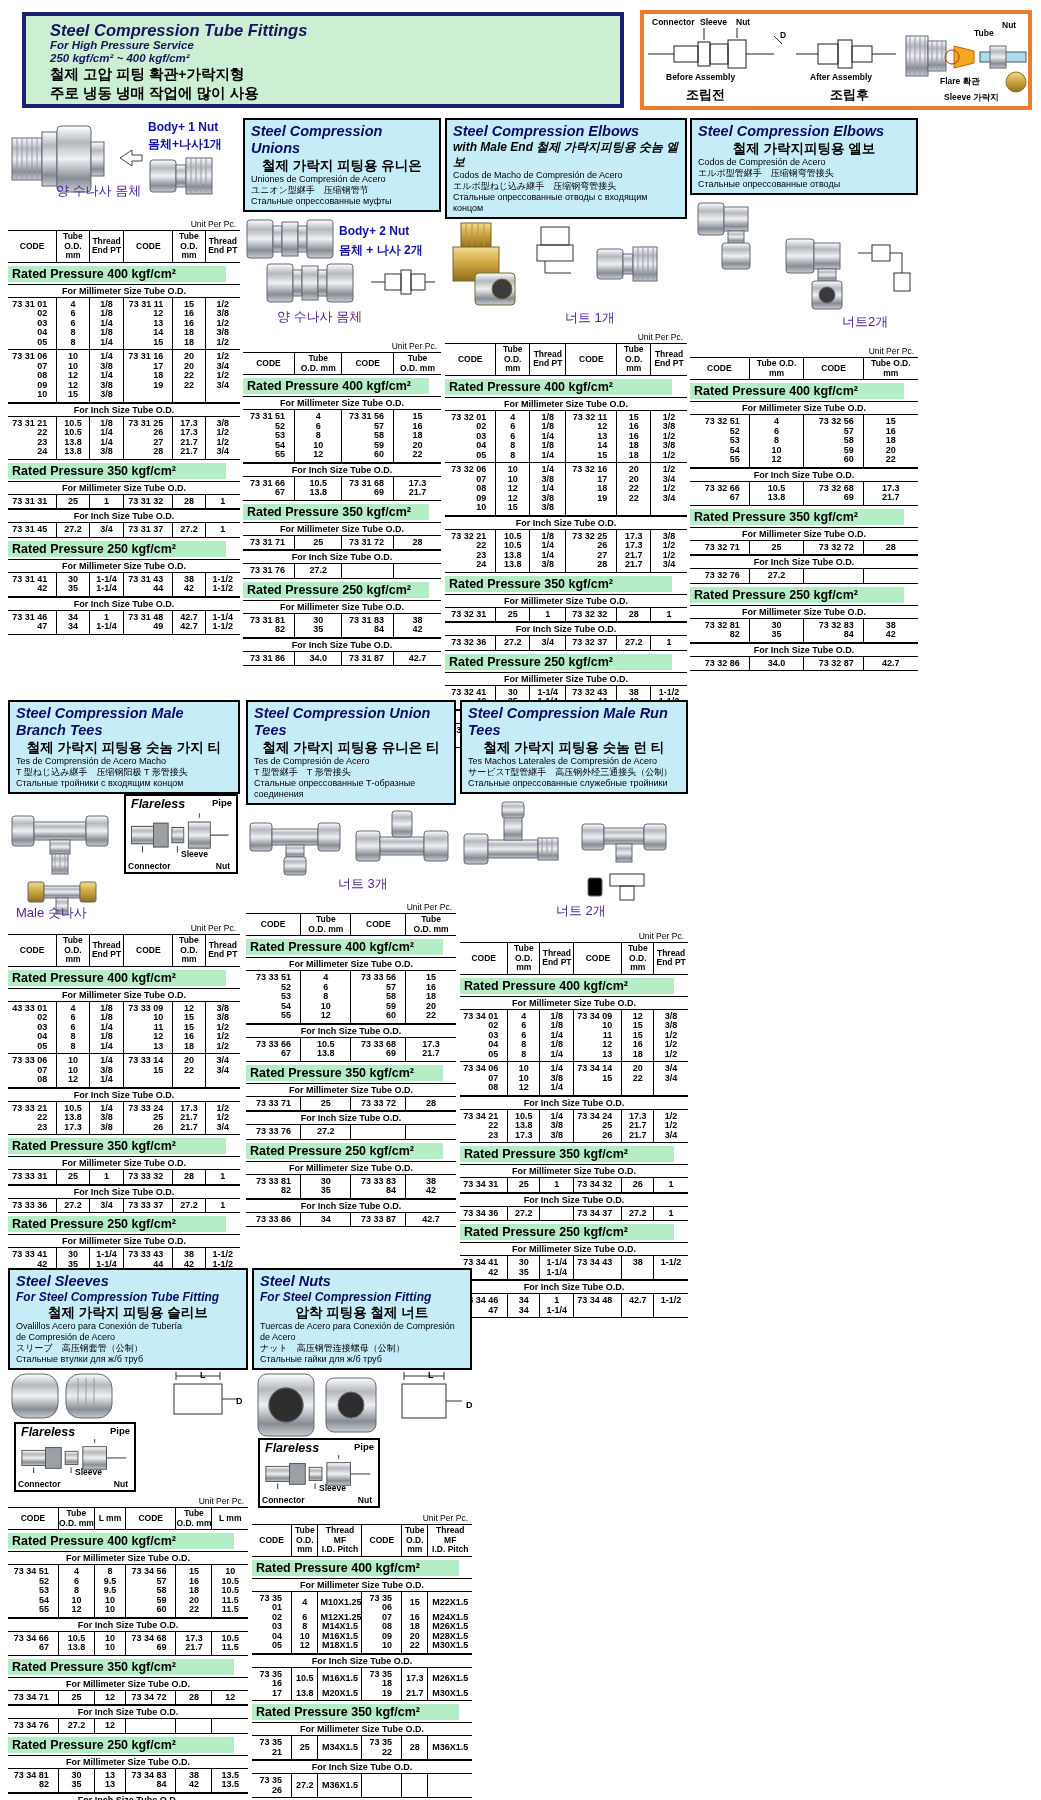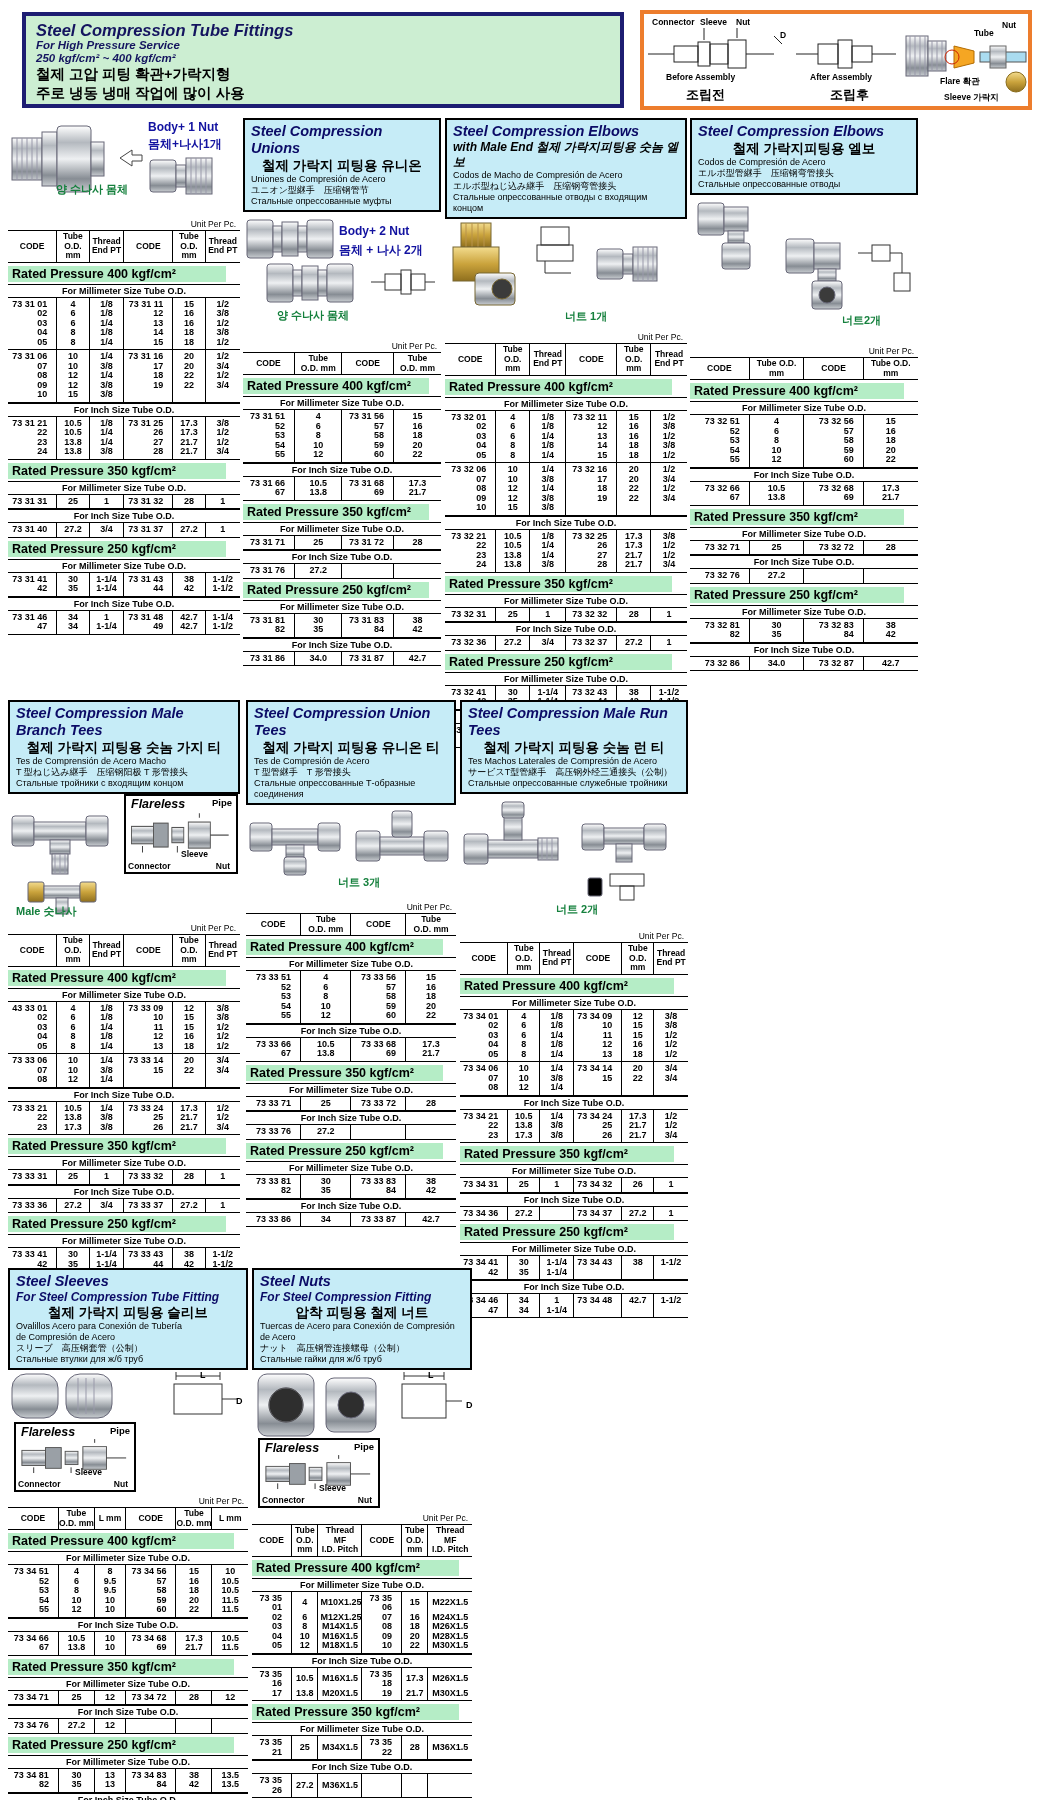--- a/index.html
+++ b/index.html
@@ -1,20 +1,20 @@
 <!DOCTYPE html>
 <html><head>
 <meta charset="utf-8">
 <style>
   html,body{margin:0;padding:0;background:#e8e8e8;}
   #page{position:relative;width:1041px;height:1800px;background:#ffffff;overflow:hidden;
         font-family:"Liberation Sans",sans-serif;color:#000;}
   
   .hdr-left{position:absolute;left:22px;top:12px;width:602px;height:96px;background:#cceed2;
-            border:4px solid #1d1d72;box-sizing:border-box;display:flex;gap:12px;padding:5px 10px;}
+            border:4px solid #1d1d72;box-sizing:border-box;display:flex;gap:12px;padding:5px 24px;}
   .hl-a{width:320px;}
   .hl-t1{font-size:16.5px;font-weight:bold;font-style:italic;color:#14145f;line-height:18px;}
   .hl-t2{font-size:11.5px;font-weight:bold;font-style:italic;color:#14145f;line-height:13px;}
   .hl-ko{font-size:14.5px;font-weight:bold;line-height:19px;}
   .hl-b{width:250px;padding-top:3px;}
   .hl-s{font-size:9.5px;line-height:11.5px;}
   .hdr-right{position:absolute;left:640px;top:10px;width:392px;height:100px;border:4px solid #ed7d2d;
              background:#fff;box-sizing:border-box;}
   .hrl{position:absolute;font-size:8.5px;font-weight:bold;white-space:nowrap;}
   .hrk{position:absolute;font-size:13px;font-weight:bold;white-space:nowrap;}
@@ -32,21 +32,21 @@
   .s9{left:252px;top:1268px;width:220px;}
   .tbox{background:#c6ecf7;border:2px solid #000;padding:3px 6px;}
   .tl-en{font-size:14.5px;font-weight:bold;font-style:italic;color:#0b0b66;line-height:17px;}
   .tl-en2{font-size:12px;font-weight:bold;font-style:italic;color:#0b0b66;line-height:14px;}
   .tl-mix{font-size:12px;font-weight:bold;font-style:italic;line-height:15px;}
   .tl-ko{font-size:13.5px;font-weight:bold;text-align:center;line-height:17px;}
   .tl-sub{font-size:9px;line-height:11px;}
   .fig{position:relative;}
   .figsvg{position:absolute;left:0;top:0;}
   .fl{position:absolute;white-space:nowrap;}
-  .kblue{font-size:11px;font-weight:bold;color:#15803d;}
+  .kblue{font-size:13px;font-weight:normal;color:#4c1d95;}
   .kblue2{font-size:12px;font-weight:bold;color:#1212a0;}
   .dim{font-size:9px;font-weight:bold;}
   .unit{font-size:8.5px;text-align:right;padding-right:4px;margin:1px 0;}
   .pbar{background:#b5edc6;font-weight:bold;font-size:12.5px;padding:1px 4px;margin:3px 0 2px;width:94%;box-sizing:border-box;}
   .slab{font-size:9px;font-weight:bold;text-align:center;padding:1px 0;border-top:1px solid #000;}
   table.ct{width:100%;border-collapse:collapse;table-layout:fixed;}
   .ct th{font-size:8.5px;font-weight:bold;border-top:1px solid #000;border-bottom:1px solid #000;
          padding:1px 0;white-space:pre-line;line-height:9.5px;text-align:center;}
   .ct td{font-size:9px;font-weight:bold;line-height:9.5px;padding:0 2px;text-align:center;overflow:hidden;}
   .ct td.c{text-align:right;padding-right:9px;}
@@ -353,21 +353,21 @@
         <colgroup>
           <col style="width: 21%;">
           <col style="width: 14%;">
           <col style="width: 15%;">
           <col style="width: 21%;">
           <col style="width: 14%;">
           <col style="width: 15%;">
         </colgroup>
         <tbody>
           <tr>
-            <td class="c">73 31 40</td>
+            <td class="c">73 31 45</td>
             <td class="v">27.2</td>
             <td class="v">3/4</td>
             <td class="c">73 31 37</td>
             <td class="v">27.2</td>
             <td class="v">1</td>
           </tr>
         </tbody>
       </table>
       <div class="pbar">Rated Pressure 250 kgf/cm²</div>
       <div class="slab">For Millimeter Size Tube O.D.</div>

